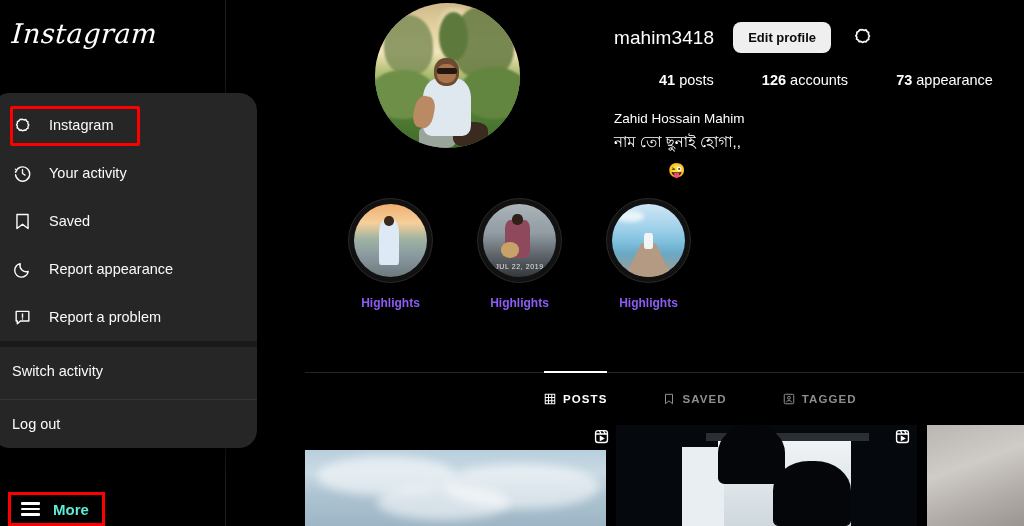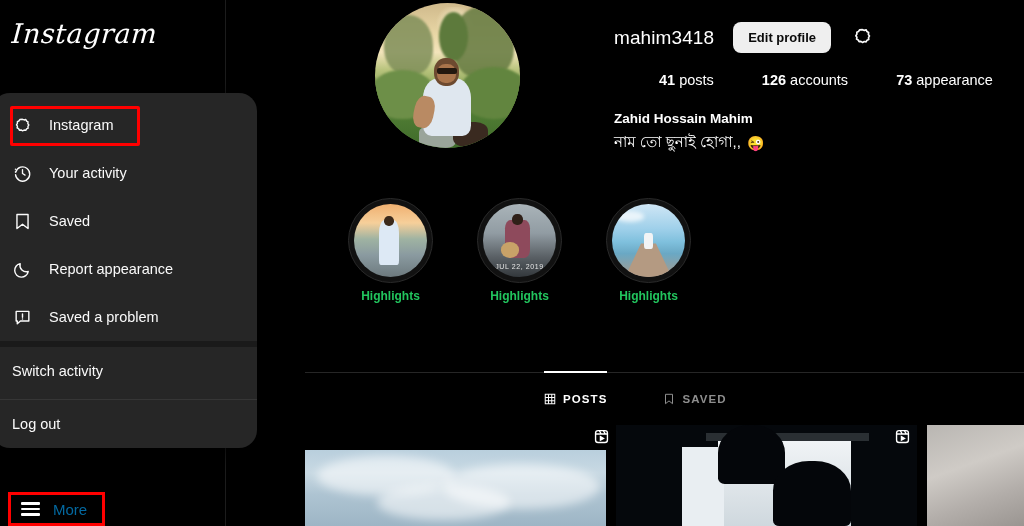--- a/index.html
+++ b/index.html
@@ -30,21 +30,21 @@
   .more-row {
     position: absolute; left: 8px; bottom: 0; width: 97px; height: 34px;
     display: flex; align-items: center; gap: 13px;
     padding-left: 10px;
     border: 3px solid #ff0000;
     background: #000;
     z-index: 40;
   }
   .hamburger { width: 19px; height: 14px; display: flex; flex-direction: column; justify-content: space-between; flex: 0 0 auto; }
   .hamburger i { display: block; height: 2.6px; background: #fff; border-radius: 1px; }
-  .more-label { font-size: 15px; font-weight: 400; color: #0369a1; white-space: nowrap; }
+  .more-label { font-size: 15px; font-weight: 700; color: #5eead4; white-space: nowrap; }
 
   
   .menu {
     position: absolute; left: -8px; top: 93px; width: 265px;
     background: #262626;
     border-radius: 18px;
     box-shadow: 0 4px 22px rgba(0,0,0,.7);
     padding: 8px 0 0 0;
     z-index: 30;
     overflow: hidden;
@@ -101,34 +101,34 @@
     font-family: "Liberation Sans", sans-serif;
     display: flex; align-items: center;
   }
   .gear-btn { width: 24px; height: 24px; display:flex; align-items:center; justify-content:center; background:none; border:0; }
 
   .stats { position: absolute; left: 388px; top: 72px; display: flex; gap: 0; font-size: 14.5px; color: #fff; margin-left: 45px; }
   .stat { margin-right: 48px; white-space: nowrap; }
   .stat b { font-weight: 700; }
   .stat span { font-weight: 400; }
 
-  .fullname { position: absolute; left: 388px; top: 111px; font-size: 13.5px; font-weight: 700; color: #fff; }
-  .bio { position: absolute; left: 388px; top: 130px; font-size: 15px; font-weight: 400; color: #fff; display: flex; align-items: center; gap: 7px; }
+  .fullname { position: absolute; left: 388px; top: 111px; font-size: 13.5px; font-weight: 400; color: #fff; }
+  .bio { position: absolute; left: 388px; top: 130px; font-size: 15px; font-weight: 400; color: #fff; display: flex; align-items: center; gap: 7px; flex-direction: column; }
   .bio .emoji { font-size: 14px; }
 
   
   .highlights { position: absolute; left: 0; top: 198px; width: 798px; height: 130px; display: flex; padding-left: 122px; gap: 44px; }
   .hl { width: 85px; display: flex; flex-direction: column; align-items: center; }
   .hl-circle {
     width: 85px; height: 85px; border-radius: 50%;
     border: 1px solid #2a2a2a;
     overflow: hidden; position: relative; background: #111;
   }
   .hl-inner { position: absolute; left: 5px; top: 5px; right: 5px; bottom: 5px; border-radius: 50%; overflow: hidden; }
-  .hl-name { margin-top: 6px; font-size: 12px; font-weight: 700; color: #22c55e; }
+  .hl-name { margin-top: 13px; font-size: 12px; font-weight: 700; color: #8b5cf6; }
   .hl-new {
     width: 85px; height: 85px; border-radius: 50%;
     background: #1f1f1f; border: 1px solid #333;
     display: flex; align-items: center; justify-content: center;
   }
   .plus { position: relative; width: 34px; height: 34px; }
   .plus::before, .plus::after { content:""; position:absolute; background:#9a9a9a; }
   .plus::before { left: 50%; top: 0; width: 1.6px; height: 100%; transform: translateX(-50%); }
   .plus::after  { top: 50%; left: 0; height: 1.6px; width: 100%; transform: translateY(-50%); }
 
@@ -222,21 +222,21 @@
     </div>
 
     <div class="menu-item">
       <span class="menu-ico">
         <svg width="19" height="19" viewBox="0 0 24 24" fill="none" stroke="#fafafa" stroke-width="1.8">
           <path d="M4 4.3h16v12.2H9.4L5.4 20v-3.5H4Z" stroke-linejoin="round"></path>
           <path d="M12 7.6v4.1" stroke-linecap="round"></path>
           <circle cx="12" cy="13.9" r=".95" fill="#fafafa" stroke="none"></circle>
         </svg>
       </span>
-      <span>Saved a problem</span>
+      <span>Report a problem</span>
     </div>
 
     <div class="menu-sep thick"></div>
 
     <div class="menu-item plain">
       <span>Switch activity</span>
     </div>
 
     <div class="menu-sep"></div>
 
@@ -368,20 +368,30 @@
         <span>POSTS</span>
       </div>
       <div class="tab" style="margin-left:56px">
         <span class="tico">
           <svg width="12" height="12" viewBox="0 0 24 24" fill="none" stroke="#8e8e8e" stroke-width="2">
             <path d="M5 2.6h14v18.8l-7-5.6-7 5.6Z" stroke-linejoin="round"></path>
           </svg>
         </span>
         <span>SAVED</span>
       </div>
+      <div class="tab" style="margin-left:56px">
+        <span class="tico">
+          <svg width="12" height="12" viewBox="0 0 24 24" fill="none" stroke="#8e8e8e" stroke-width="2">
+            <rect x="2.5" y="2.5" width="19" height="19" rx="2"></rect>
+            <circle cx="12" cy="9.6" r="2.9"></circle>
+              <path d="M6.6 18.6a5.8 5.8 0 0 1 10.8 0"></path>
+          </svg>
+        </span>
+        <span>TAGGED</span>
+      </div>
     </div>
 
     <div class="grid">
 
       <div class="cell c1">
         <div class="cloud" style="left:4%;top:8%;width:46%;height:52%"></div>
         <div class="cloud" style="left:46%;top:18%;width:52%;height:60%"></div>
         <div class="cloud" style="left:24%;top:46%;width:44%;height:46%"></div>
       </div>
 

